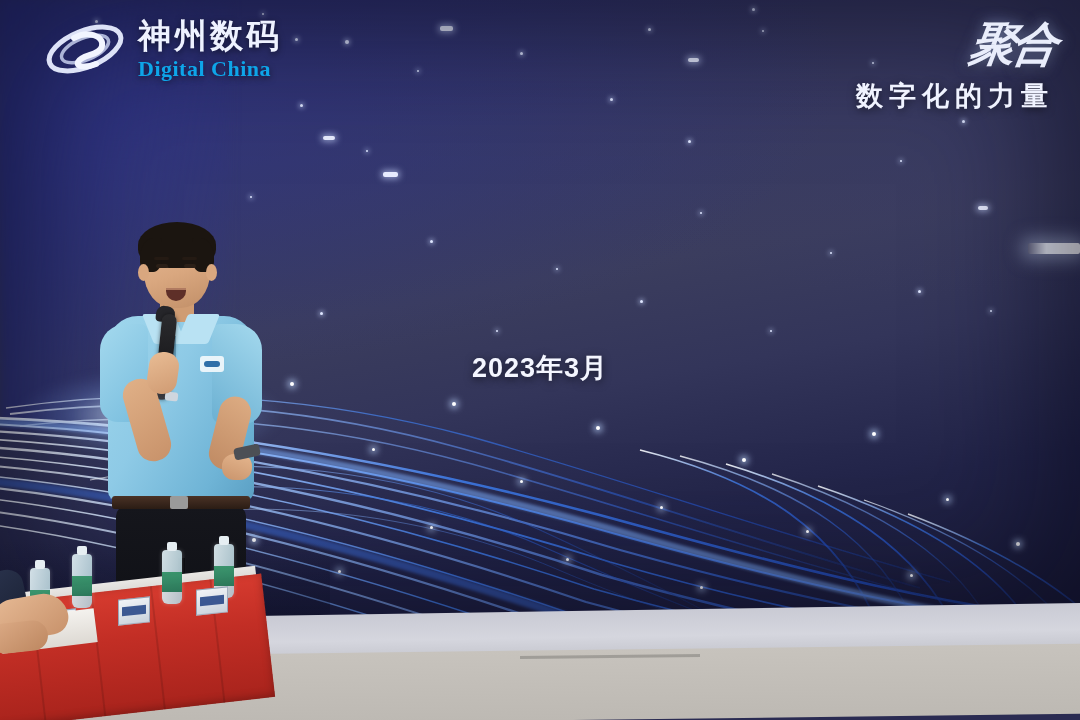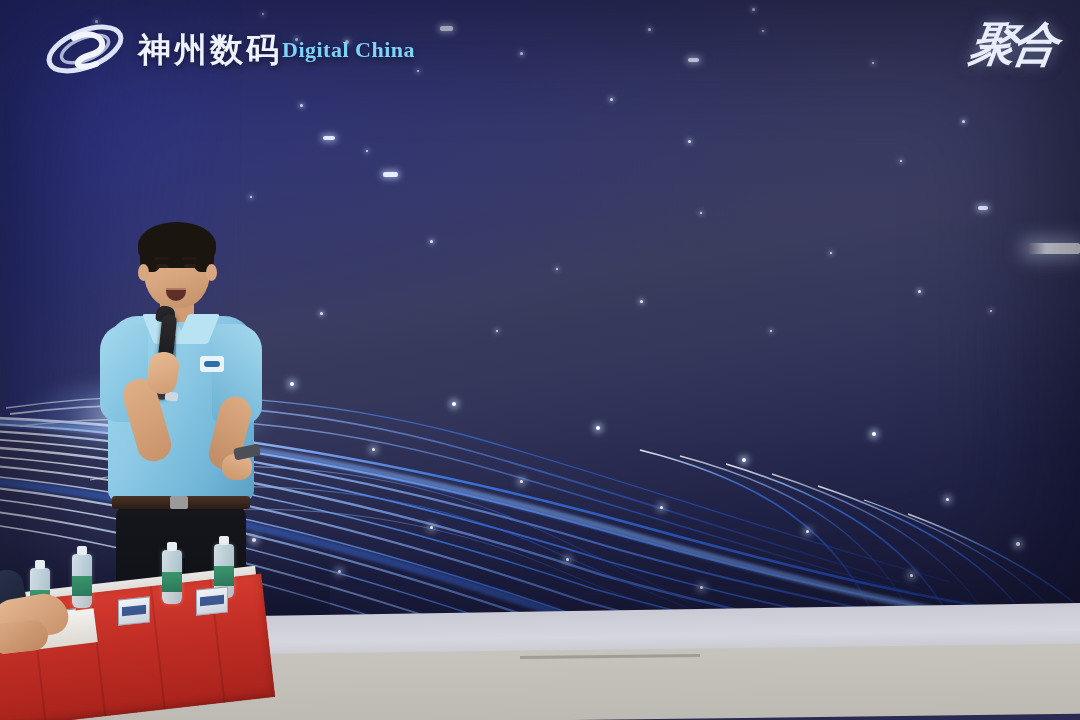--- a/index.html
+++ b/index.html
@@ -44,24 +44,24 @@
     background:radial-gradient(closest-side,rgba(225,240,255,.85),rgba(140,180,255,.25) 45%,rgba(60,90,200,0) 75%);
     filter:blur(5px);pointer-events:none;}
 
   .sparks{position:absolute;left:0;top:330px;width:1080px;height:300px;pointer-events:none;}
   .spark{position:absolute;background:#ffffff;border-radius:50%;
     box-shadow:0 0 7px 2px rgba(190,215,255,.9);}
 
   
   .logo-block{position:absolute;left:44px;top:18px;display:flex;align-items:center;gap:12px;}
   .logo-mark{width:82px;height:62px;}
-  .logo-text{display:flex;line-height:1;}
+  .logo-text{display:flex;flex-direction:column;line-height:1;}
   .logo-cn{font-size:33px;font-weight:700;color:#eef2ff;letter-spacing:3px;
     text-shadow:0 2px 6px rgba(0,0,0,.5);}
-  .logo-en{font-size:22px;font-weight:700;color:#7dd3fc;letter-spacing:.5px;margin-top:6px;
+  .logo-en{font-size:22px;font-weight:700;color:#0ea5e9;letter-spacing:.5px;margin-top:6px;
     font-family:"Liberation Serif","DejaVu Serif",serif;text-shadow:0 2px 6px rgba(0,0,0,.5);}
 
   
   .brand-block{position:absolute;right:26px;top:14px;text-align:right;}
   .brand-cal{font-size:46px;font-weight:700;color:#e9edfb;letter-spacing:-4px;
     font-family:"Liberation Serif","DejaVu Serif",serif;font-style:italic;
     transform:skewX(-8deg);display:inline-block;
     text-shadow:0 0 14px rgba(180,200,255,.55),0 3px 8px rgba(0,0,0,.5);}
   .brand-sub{font-size:27px;font-weight:700;color:#f0f3ff;letter-spacing:6px;margin-top:2px;
     text-shadow:0 2px 8px rgba(0,0,0,.55);}
@@ -326,22 +326,24 @@
       </svg>
     </span>
     <span class="logo-text">
       <span class="logo-cn">神州数码</span>
       <span class="logo-en">Digital China</span>
     </span>
   </div>
 
   <div class="brand-block">
     <div class="brand-cal">聚合</div>
+    <div class="brand-sub">数字化的力量</div>
   </div>
 
+  <div class="slide-date">2023年3月</div>
 
   <div class="speaker">
     <div class="sp-legs"></div>
     <div class="sp-leg-split"></div>
     <div class="sp-torso"></div>
     <div class="sp-shoulder-l"></div>
     <div class="sp-shoulder-r"></div>
     <div class="sp-belt"></div>
     <div class="sp-buckle"></div>
     <div class="sp-neck"></div>

